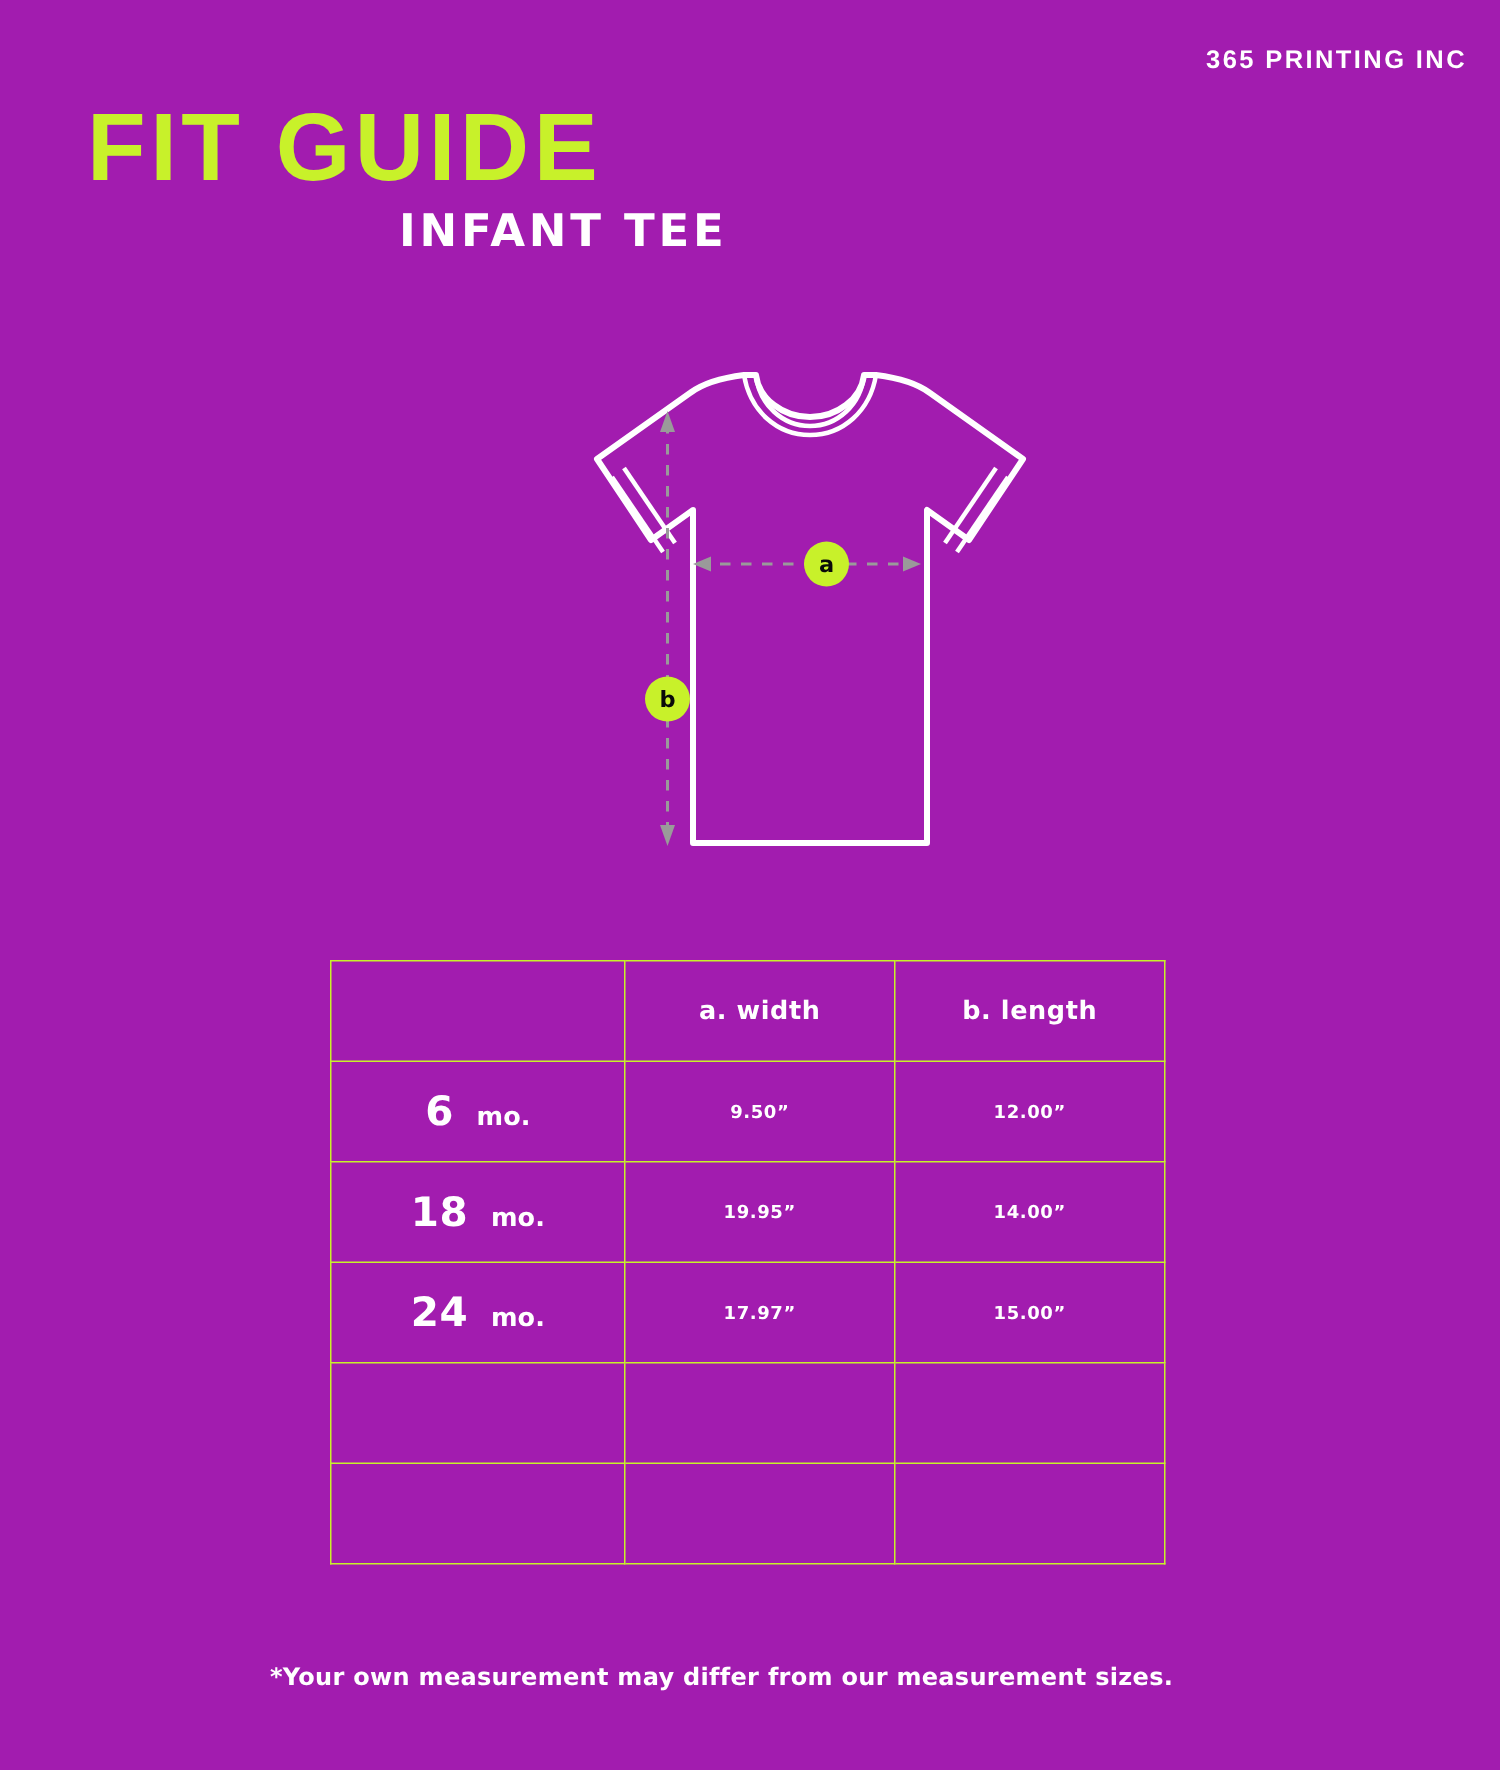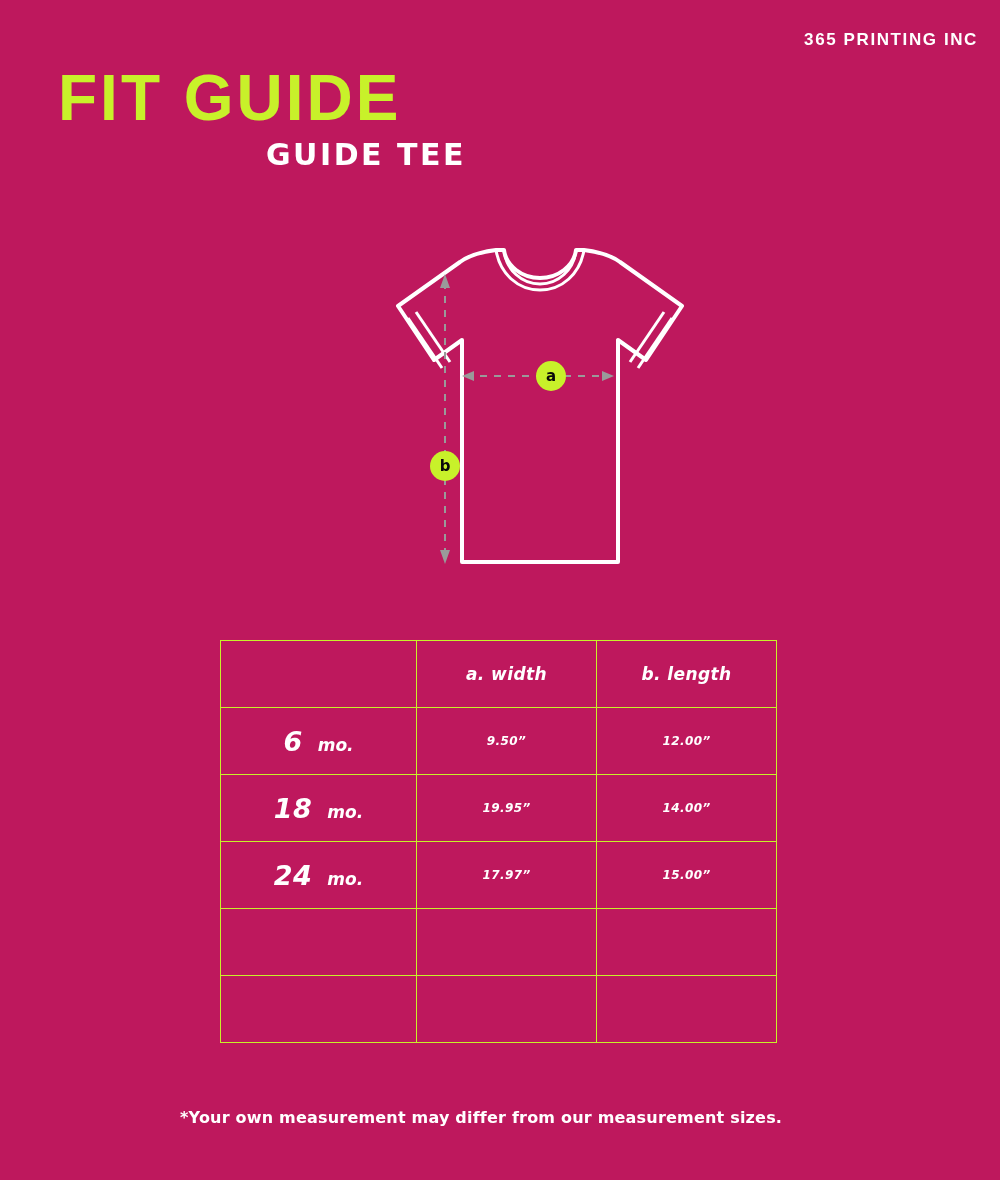--- a/index.html
+++ b/index.html
@@ -11,21 +11,21 @@
     width: 1000px;
     height: 1180px;
     position: relative;
     font-family: "Liberation Sans", sans-serif;
     color: #ffffff;
     overflow: hidden;
   }
   .page {
     position: absolute;
     inset: 0;
-    background: #be185d;
+    background: #a21caf;
   }
 
   
   .brand {
     position: absolute;
     top: 30px;
     right: 22px;
     font-size: 17px;
     font-weight: bold;
     letter-spacing: 1.6px;
@@ -90,21 +90,20 @@
     width: 556px;
     border-collapse: collapse;
     table-layout: fixed;
   }
   .size-table td, .size-table th {
     border: 1px solid #c8f12a;
     height: 66px;
     text-align: center;
     vertical-align: middle;
     padding: 0;
-    font-style: italic;
   }
   .size-table .col-size { width: 196px; }
   .size-table .col-val  { width: 180px; }
 
   .head-cell {
     font-size: 17px;
     font-weight: bold;
     color: #ffffff;
     letter-spacing: 0.4px;
     font-family: "DejaVu Sans", sans-serif;
@@ -144,21 +143,21 @@
   }
 </style>
 </head>
 <body>
 
 <div class="page">
 
   <div class="brand">365 PRINTING INC</div>
 
   <div class="title">FIT GUIDE</div>
-  <div class="subtitle">GUIDE TEE</div>
+  <div class="subtitle">INFANT TEE</div>
 
   <div class="diagram">
     <svg width="400" height="350" viewBox="0 0 400 350">
 
       <path d="M160 22
                C 168 16, 180 12, 196 10
                L 204 10
                C 206 26, 222 38, 240 38
                C 258 38, 274 26, 276 10
                L 284 10

